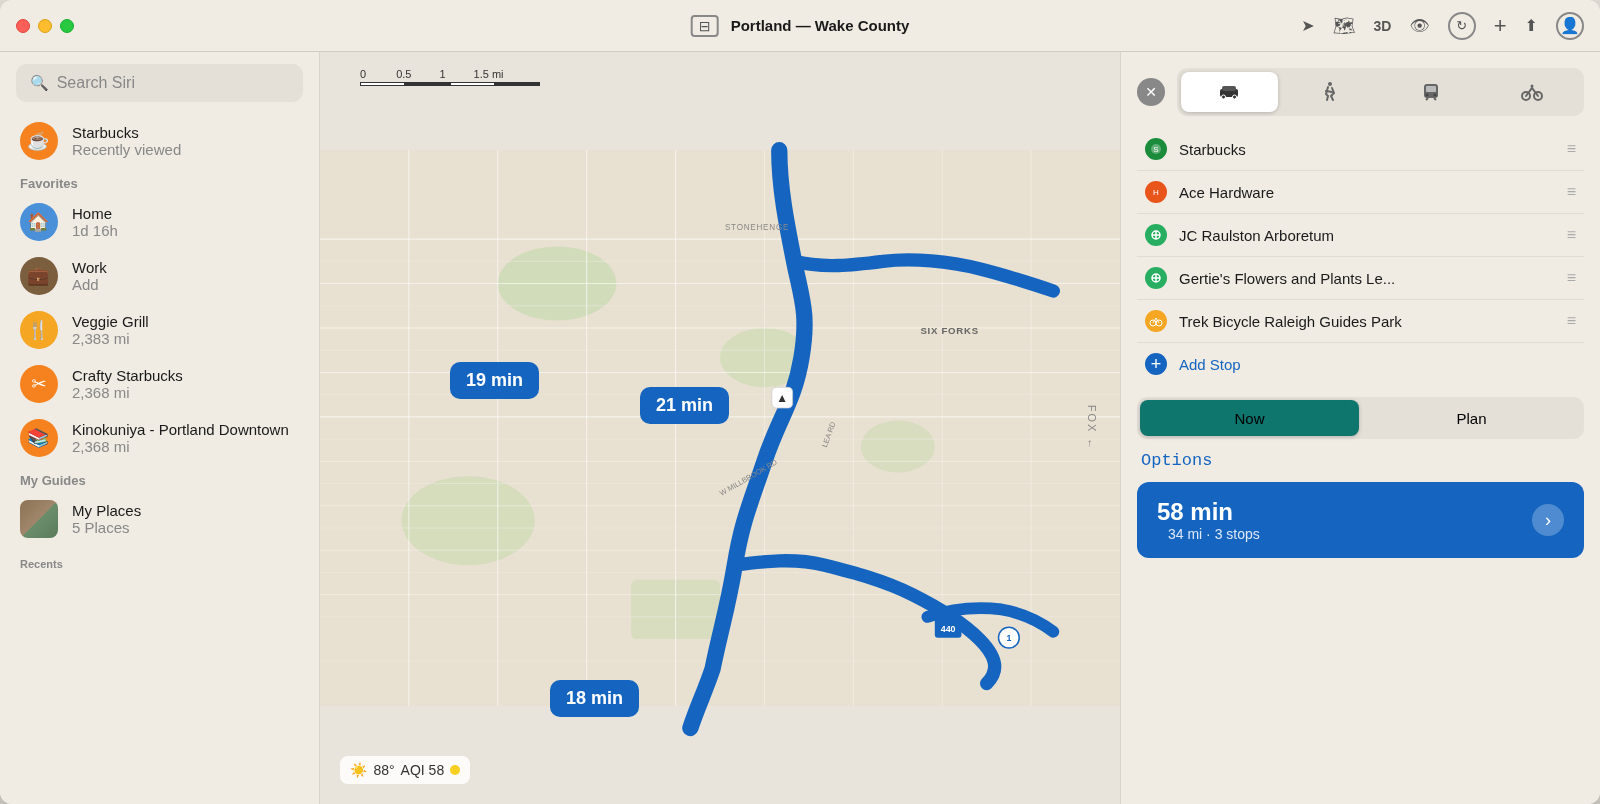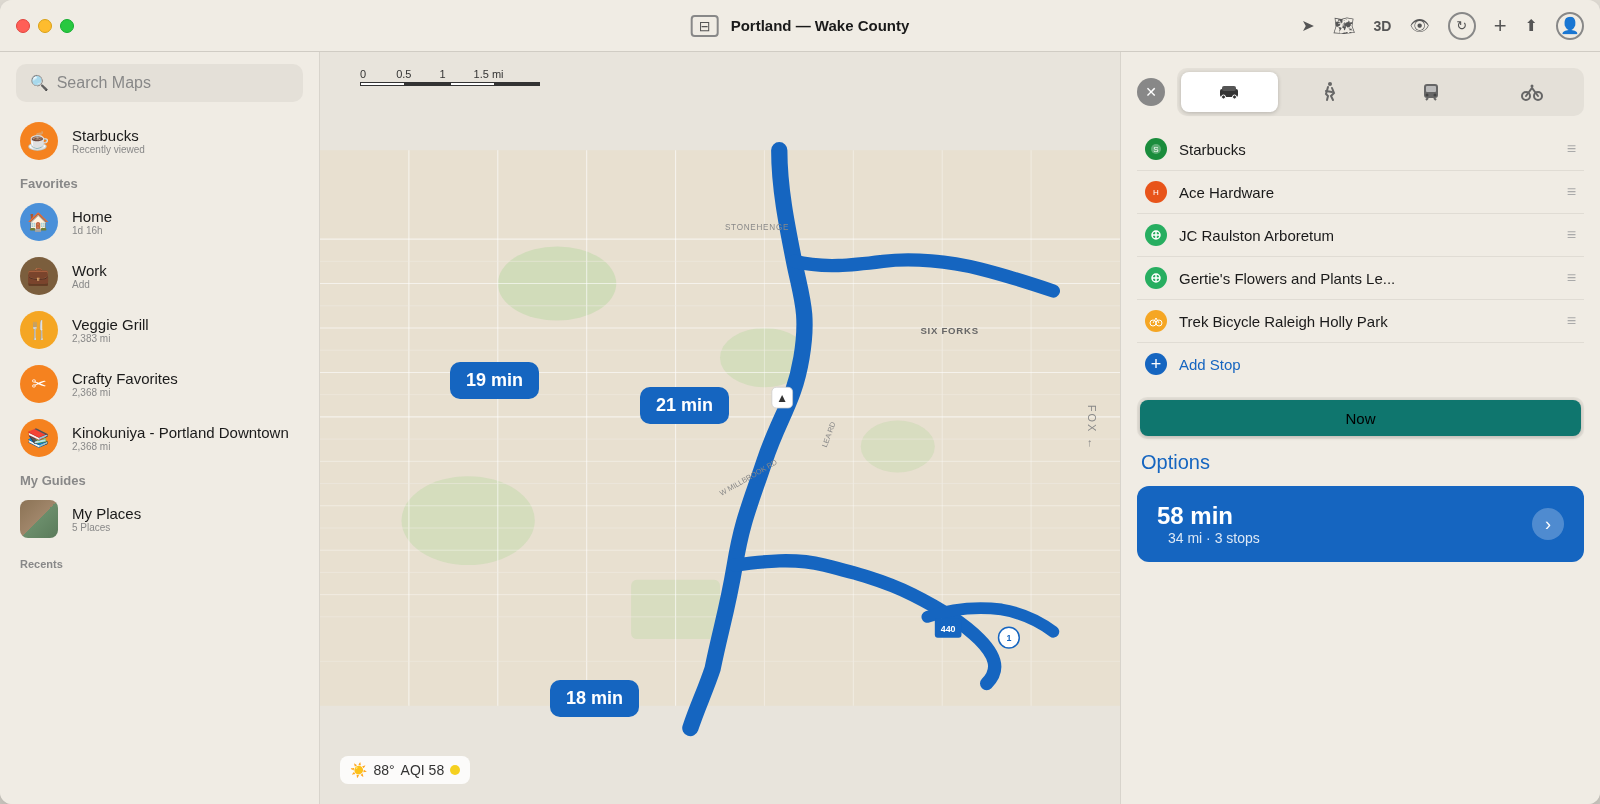--- a/index.html
+++ b/index.html
@@ -194,21 +194,21 @@
       flex-direction: column;
     }
 
     .item-name {
       font-size: 15px;
       font-weight: 500;
       color: #1a1a1a;
     }
 
     .item-sub {
-      font-size: 10px;
+      font-size: 15px;
       color: #888;
     }
 
     
     .map-area {
       flex: 1;
       position: relative;
       overflow: hidden;
     }
 
@@ -401,23 +401,24 @@
 
     .time-btn-active {
       background: #0f766e;
       box-shadow: 0 1px 4px rgba(0,0,0,0.2);
       font-weight: 500;
     }
 
     
     .options-link {
       color: #1565c0;
-      font-size: 20px;
+      font-size: 17px;
       cursor: pointer;
       padding: 0 4px;
+      font-family: Liberation Mono, monospace;
     }
 
     
     .route-result {
       background: #1565c0;
       border-radius: 12px;
       padding: 16px 20px;
       display: flex;
       align-items: center;
       justify-content: space-between;
@@ -497,21 +498,21 @@
       <div class="titlebar-icon-btn" style="font-size:16px;">👤</div>
     </div>
   </div>
 
   <div class="main-content">
 
     <div class="sidebar">
 
       <div class="search-bar">
         <span class="search-icon">🔍</span>
-        <span class="search-placeholder">Search Maps</span>
+        <span class="search-placeholder">Search Siri</span>
       </div>
 
 
       <div class="sidebar-item">
         <div class="item-icon item-icon-orange">☕</div>
         <div class="item-text">
           <span class="item-name">Starbucks</span>
           <span class="item-sub">Recently viewed</span>
         </div>
       </div>
@@ -538,21 +539,21 @@
         <div class="item-icon item-icon-yellow">🍴</div>
         <div class="item-text">
           <span class="item-name">Veggie Grill</span>
           <span class="item-sub">2,383 mi</span>
         </div>
       </div>
 
       <div class="sidebar-item">
         <div class="item-icon item-icon-orange">✂</div>
         <div class="item-text">
-          <span class="item-name">Crafty Favorites</span>
+          <span class="item-name">Crafty Starbucks</span>
           <span class="item-sub">2,368 mi</span>
         </div>
       </div>
 
       <div class="sidebar-item">
         <div class="item-icon item-icon-orange">📚</div>
         <div class="item-text">
           <span class="item-name">Kinokuniya - Portland Downtown</span>
           <span class="item-sub">2,368 mi</span>
         </div>
@@ -761,32 +762,33 @@
         </div>
 
         <div class="stop-item">
           <div class="stop-icon" style="background: #f5a623;">
             <svg width="14" height="14" viewBox="0 0 14 14" fill="white">
               <circle cx="4" cy="9" r="3" stroke="white" stroke-width="1" fill="none"></circle>
               <circle cx="10" cy="9" r="3" stroke="white" stroke-width="1" fill="none"></circle>
               <path d="M4 9 L7 4 L10 9" stroke="white" stroke-width="1" fill="none"></path>
             </svg>
           </div>
-          <span class="stop-name">Trek Bicycle Raleigh Holly Park</span>
+          <span class="stop-name">Trek Bicycle Raleigh Guides Park</span>
           <span class="stop-drag">≡</span>
         </div>
 
         <div class="stop-item" style="border-bottom: none;">
           <div class="stop-icon stop-icon-blue" style="background: #1565c0; font-size: 18px; color: white; font-weight: 300;">+</div>
           <span class="stop-name add-stop">Add Stop</span>
         </div>
       </div>
 
       <div class="time-buttons">
         <div class="time-btn time-btn-active">Now</div>
+        <div class="time-btn">Plan</div>
       </div>
 
       <div>
         <span class="options-link">Options</span>
       </div>
 
       <div class="route-result">
         <div class="route-result-text">
           <span class="route-time">58 min</span>
           <span class="route-details">34 mi · 3 stops</span>

